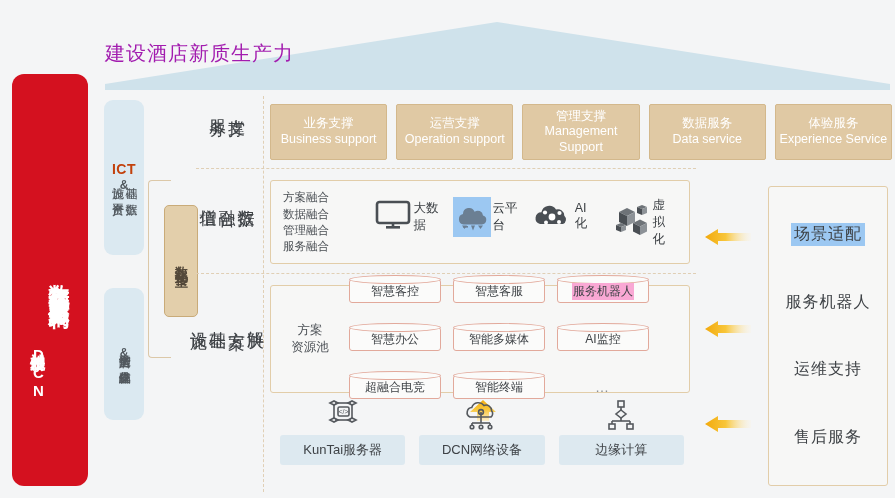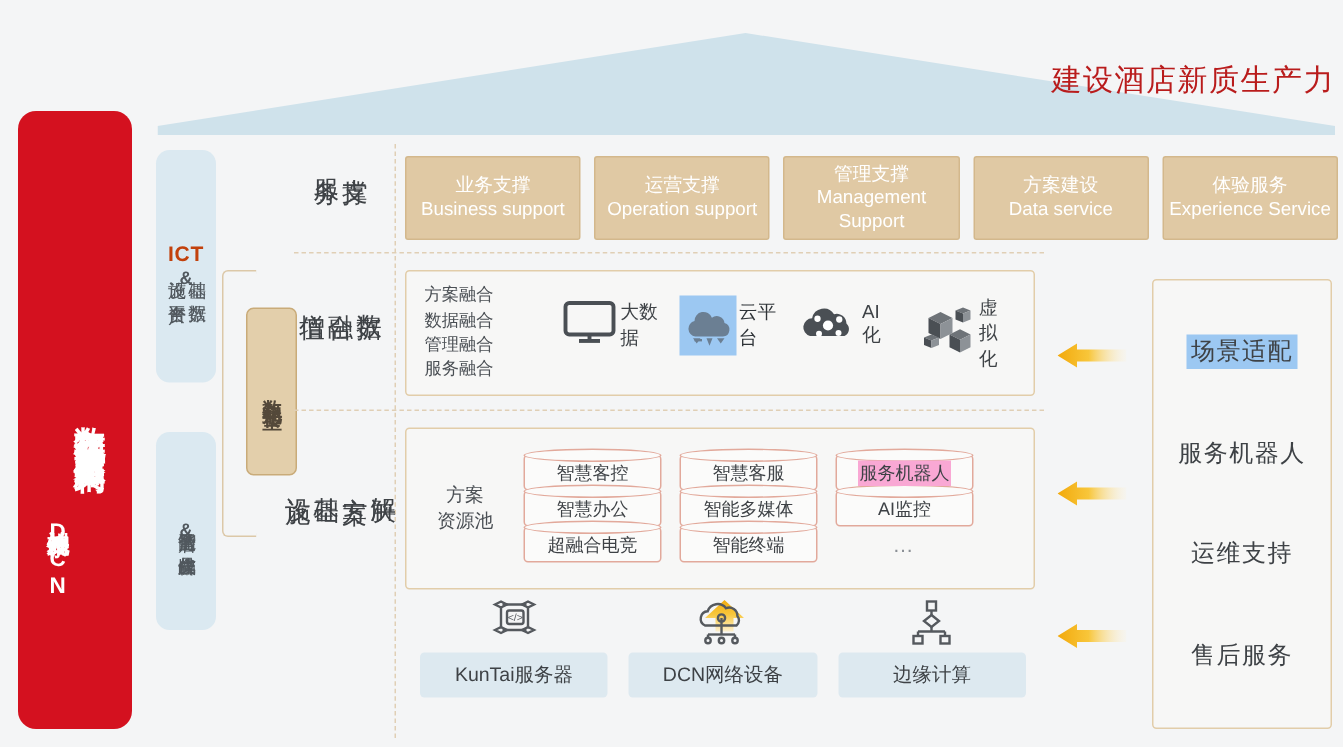--- a/index.html
+++ b/index.html
@@ -28,22 +28,22 @@
   .banner-sub{
     writing-mode:vertical-rl;text-orientation:upright;
     color:#ffffff;font-size:15px;font-weight:700;letter-spacing:1px;
     line-height:1.05;align-self:flex-end;margin-bottom:86px;
   }
 
   
   .roof{position:absolute;left:105px;top:22px;width:785px;height:68px;}
   .roof svg{display:block;}
   .roof-label{
-    position:absolute;left:0;top:18px;width:100%;text-align:right;
-    font-size:20px;color:#b91c1c;letter-spacing:1px;
+    position:absolute;left:0;top:18px;width:100%;text-align:left;
+    font-size:20px;color:#a21caf;letter-spacing:1px;
   }
 
   
   .pill{
     position:absolute;background:#dbe9f1;border-radius:9px;
     display:flex;flex-direction:column;align-items:center;justify-content:center;
     color:#51585e;
   }
   .pill-ict{left:104px;top:100px;width:40px;height:155px;}
   .pill-hotel{left:104px;top:288px;width:40px;height:132px;}
@@ -98,21 +98,21 @@
   .fusion-icons{flex:1;display:flex;align-items:flex-start;justify-content:space-around;padding-right:6px;}
   .icon-item{display:flex;flex-direction:row;align-items:center;gap:2px;width:66px;}
   .icon-art{width:44px;height:40px;display:flex;align-items:center;justify-content:center;}
   .icon-art.sel{background:#9cc8f2;}
   .icon-cap{font-size:12.5px;color:#3e4246;}
   .icon-cap.sel-text{color:#2f3438;}
 
   
   .panel-pool{left:270px;top:285px;width:420px;height:108px;display:flex;align-items:center;}
   .pool-label{width:78px;text-align:center;font-size:12.5px;line-height:1.35;color:#4a4f54;}
-  .pool-grid{flex:1;display:flex;flex-direction:column;gap:0;padding-right:12px;}
+  .pool-grid{flex:1;display:flex;flex-direction:column;gap:24px;padding-right:12px;}
   .pool-line{display:flex;gap:12px;}
   .cyl{
     position:relative;width:92px;height:24px;
     border:1.1px solid #e2a99b;border-radius:3px;background:#fbfbfa;
     display:flex;align-items:center;justify-content:center;
     font-size:12px;color:#3e4246;box-sizing:border-box;
   }
   .cyl::before{
     content:"";position:absolute;left:-1px;top:-5px;width:92px;height:9px;
     border:1.1px solid #e2a99b;border-radius:50%;background:#fbfbfa;box-sizing:border-box;
@@ -226,21 +226,21 @@
     </div>
     <div class="support-box">
       <div class="cn">运营支撑</div>
       <div class="en">Operation support</div>
     </div>
     <div class="support-box">
       <div class="cn">管理支撑</div>
       <div class="en">Management Support</div>
     </div>
     <div class="support-box">
-      <div class="cn">方案建设</div>
+      <div class="cn">数据服务</div>
       <div class="en">Data service</div>
     </div>
     <div class="support-box">
       <div class="cn">体验服务</div>
       <div class="en">Experience Service</div>
     </div>
   </div>
 
   <div class="panel panel-fusion">
     <div class="fusion-list">

